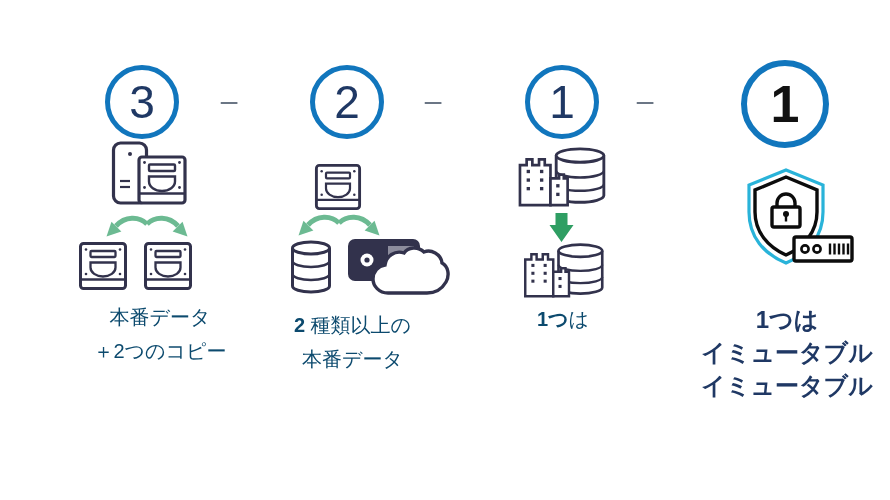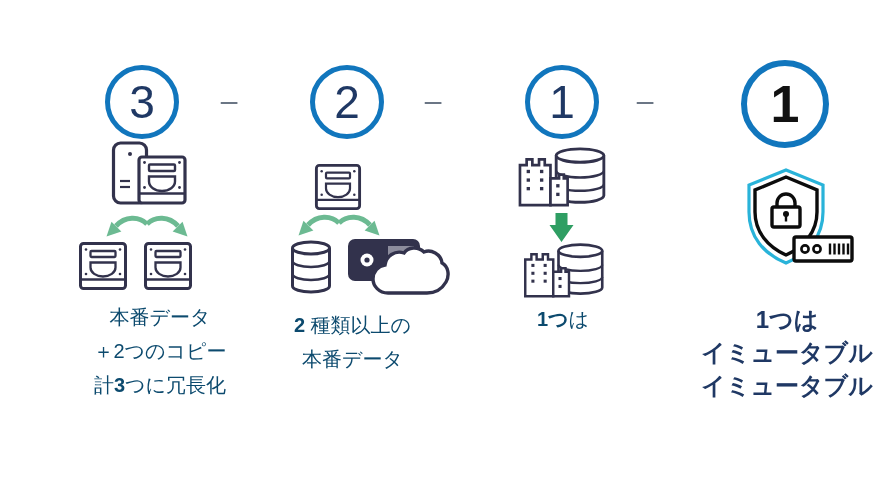--- a/index.html
+++ b/index.html
@@ -82,21 +82,20 @@
       <circle cx="8" cy="8.5" r="1.3" fill="#32324c"></circle>
         <circle cx="42" cy="8.5" r="1.3" fill="#32324c"></circle>
       <circle cx="8" cy="33" r="1.3" fill="#32324c"></circle>
         <circle cx="42" cy="33" r="1.3" fill="#32324c"></circle>
     </svg>
   </div>
 
   <div class="abs caption" style="left:60px;top:300px;width:200px;">
     <div>本番データ</div>
     <div>＋2つのコピー</div>
-    <div><span>計</span><span class="b">3</span><span>つに冗長化</span></div>
   </div>
 
   <div class="abs num-circle circ-std" style="left:310px;top:65px;">
     <span class="num-std">2</span>
   </div>
 
   <div class="abs" style="left:314px;top:163px;">
     <svg width="48" height="48" viewBox="0 0 50 50">
       <rect x="2.5" y="2.5" width="45" height="45" rx="3" fill="#fff" stroke="#32324c" stroke-width="3"></rect>
       <line x1="2.5" y1="38.5" x2="47.5" y2="38.5" stroke="#32324c" stroke-width="2.4"></line>

